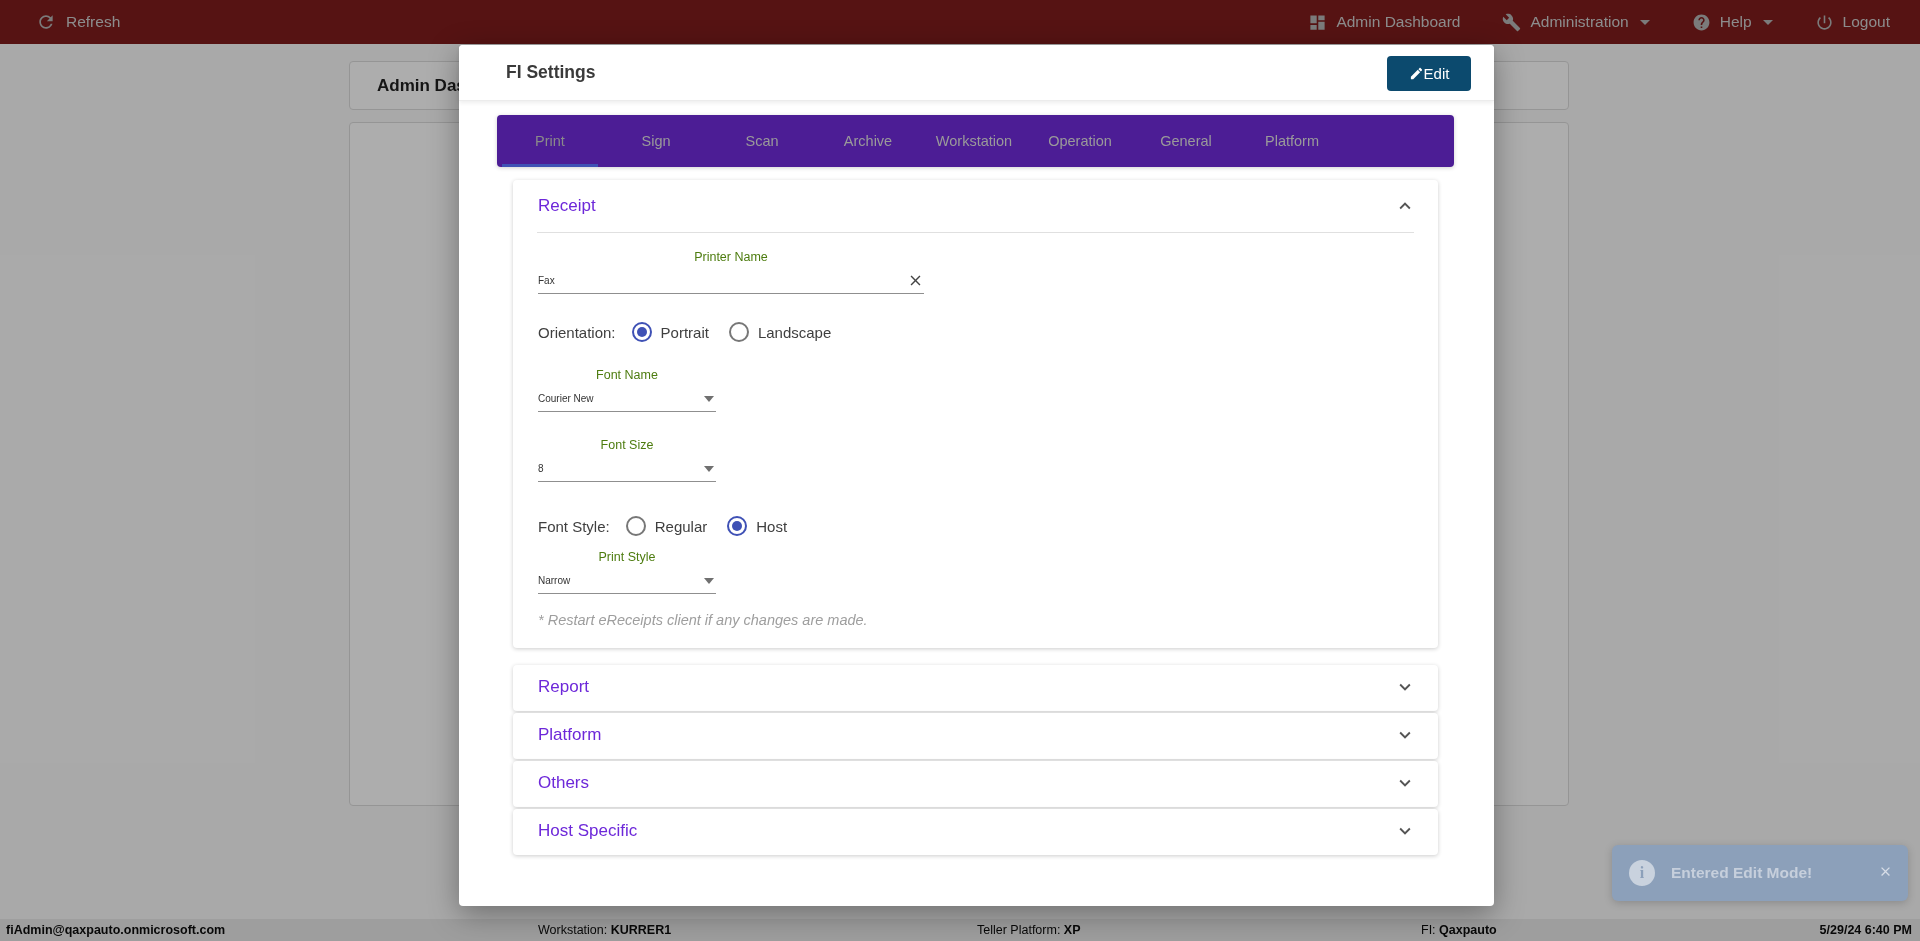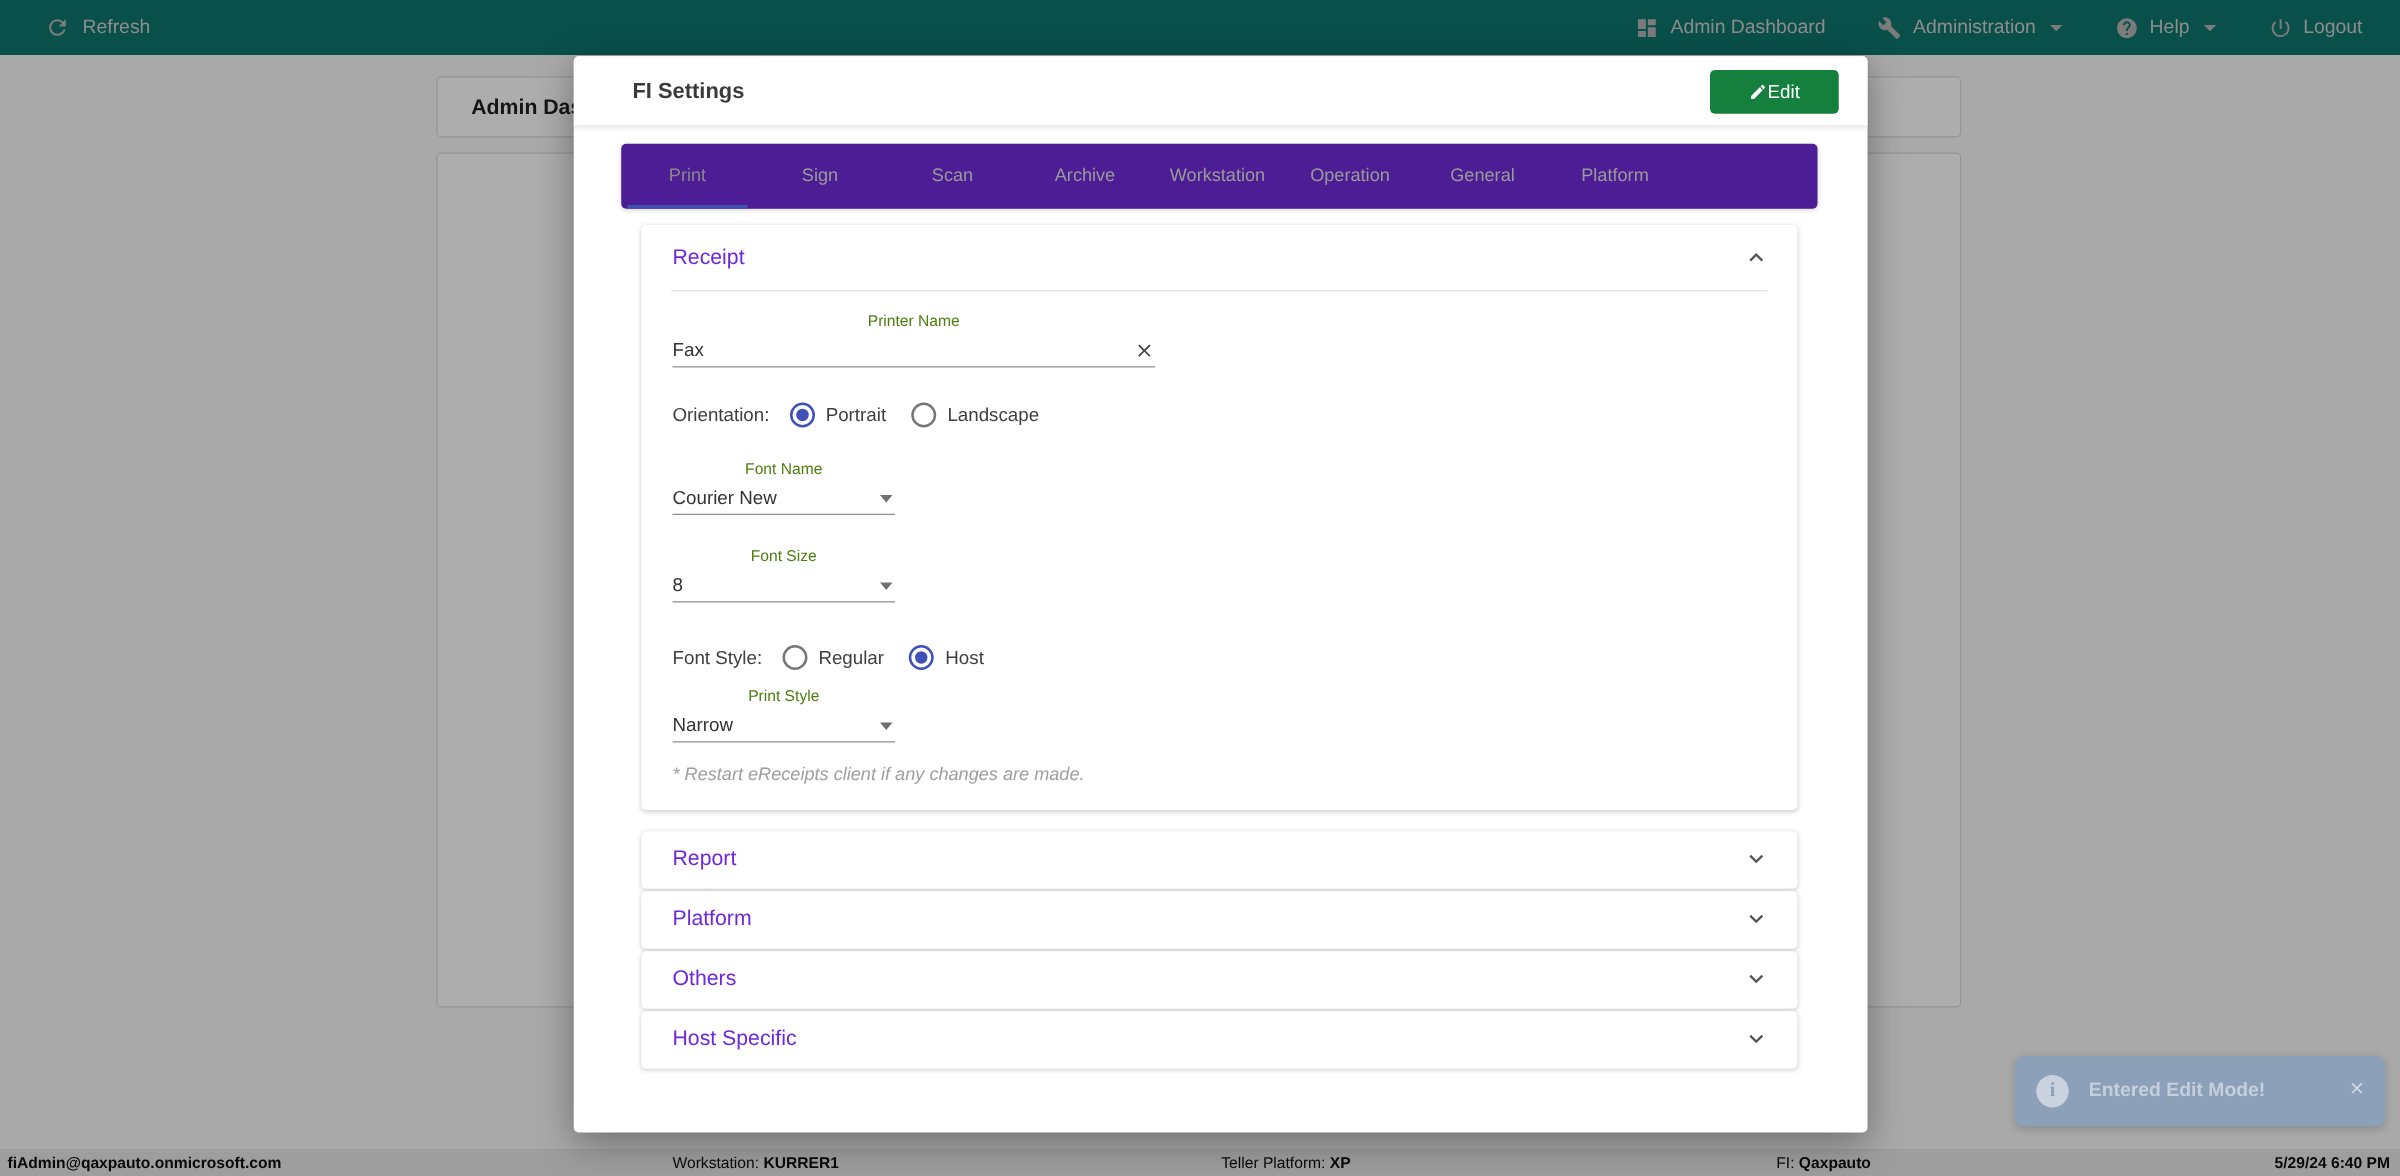--- a/index.html
+++ b/index.html
@@ -2,21 +2,21 @@
 <html><head>
 <meta charset="utf-8">
 <style>
   * { margin:0; padding:0; box-sizing:border-box; }
   html,body { background:#555; }
   .screen {
     position:relative; width:1920px; height:941px; overflow:hidden;
     font-family:"Liberation Sans", sans-serif; background:#fafafa;
   }
   
-  .topbar { position:absolute; left:0; top:0; width:1920px; height:44px; background:#0f766e; z-index:1; }
+  .topbar { position:absolute; left:0; top:0; width:1920px; height:44px; background:#7f1d1d; z-index:1; }
   .topbar .left-group { position:absolute; left:36px; top:0; height:44px; display:flex; align-items:center; gap:10px; cursor:pointer; }
   .topbar .right-group { position:absolute; right:30px; top:0; height:44px; display:flex; align-items:center; gap:42px; }
   .nav-item { display:flex; align-items:center; gap:9px; color:#cfcfcf; font-size:15.5px; cursor:pointer; }
   .nav-item svg { fill:#b5b5b5; }
   .caret { width:0; height:0; border-left:5px solid transparent; border-right:5px solid transparent; border-top:5px solid #b5b5b5; margin-left:2px; }
   
   .page { position:absolute; left:0; top:44px; width:1920px; height:878px; background:#fafafa; z-index:1; }
   .page-strip { position:absolute; left:349px; top:17px; width:1220px; height:49px; background:#fff; border:1px solid #dcdcdc; border-radius:4px; display:flex; align-items:center; }
   .page-strip span { font-size:17px; font-weight:bold; color:#1f1f1f; margin-left:27px; white-space:nowrap; }
   .page-card { position:absolute; left:349px; top:78px; width:1220px; height:684px; background:#fff; border:1px solid #dcdcdc; border-radius:4px; }
@@ -34,39 +34,39 @@
   
   .toast { position:absolute; left:1612px; top:845px; width:296px; height:56px; background:#8ca0ba; border-radius:6px; z-index:15; display:flex; align-items:center; box-shadow:0 2px 8px rgba(0,0,0,0.18); }
   .toast-icon { width:26px; height:26px; border-radius:50%; background:#c9d2de; color:#8ca0ba; font-weight:bold; font-size:16px; display:flex; align-items:center; justify-content:center; margin-left:17px; font-family:"Liberation Serif", serif; }
   .toast-text { color:#c6cfdc; font-size:15.5px; font-weight:bold; margin-left:16px; flex:1; }
   .toast-close { color:#d7dde7; font-weight:bold; margin-right:15px; cursor:pointer; }
   .toast-close svg { fill:#d7dde7; }
   
   .modal { position:absolute; left:443px; top:45px; width:1035px; height:861px; background:#fff; border-radius:4px; box-shadow:0 8px 30px rgba(0,0,0,0.35); z-index:20;margin-left:16px; }
   .modal-header { position:absolute; left:0; top:0; width:100%; height:56px; border-bottom:1px solid #ececec; box-shadow:0 2px 4px rgba(0,0,0,0.07); border-radius:4px 4px 0 0; background:#fff; }
   .modal-title { position:absolute; left:47px; top:17px; font-size:17.5px; font-weight:600; color:#3a3a3a; }
-  .edit-btn { position:absolute; right:23px; top:11px; width:103px; height:35px; background:#15803d; border:none; border-radius:4px; color:#fff; font-size:15px; font-family:inherit; display:flex; align-items:center; justify-content:center; cursor:pointer; }
+  .edit-btn { position:absolute; right:23px; top:11px; width:84px; height:35px; background:#0c4a6e; border:none; border-radius:4px; color:#fff; font-size:15px; font-family:inherit; display:flex; align-items:center; justify-content:center; cursor:pointer; }
   .edit-btn svg { fill:#fff; }
   
   .tabs-card { position:absolute; left:38px; top:70px; width:957px; height:52px; background:#4c1d95; border-radius:4px; box-shadow:0 1px 4px rgba(0,0,0,0.18); display:flex; overflow:hidden; }
   .tab { position:relative; width:106px; height:52px; display:flex; align-items:center; justify-content:center; font-size:14.5px; color:#9a9a9a; cursor:pointer; }
   .tab.active { color:#8a8a8a; }
   .tab.active .indicator { position:absolute; left:5px; right:5px; bottom:0; height:3px; background:#3f51b5; }
   
   .panel { position:absolute; left:54px; width:925px; background:#fff; border-radius:4px; box-shadow:0 1px 4px rgba(0,0,0,0.2); }
   .receipt-card { top:135px; height:468px; }
   .panel-header { position:absolute; left:0; top:0; width:100%; height:52px; cursor:pointer; }
   .panel-title { position:absolute; left:25px; top:16px; font-size:17px; color:#6d28d9; }
   .panel-chevron { position:absolute; right:22px; top:15px; }
   .panel-chevron svg { fill:#555; }
   .receipt-divider { position:absolute; left:24px; right:24px; top:52px; border-top:1px solid #e0e0e0; }
   .field { position:absolute; left:25px; }
   .field-label { font-size:12.5px; color:#4d7c0f;text-align:center; }
   .field-row { display:flex; align-items:center; justify-content:space-between; height:26px; margin-top:4px; border-bottom:1px solid #8f8f8f; }
-  .field-value { font-size:15px; color:#333; }
+  .field-value { font-size:10px; color:#333; }
   .clear-x { cursor:pointer; display:flex; align-items:center; }
   .clear-x svg { fill:#444; }
   .sel-caret { width:0; height:0; border-left:5px solid transparent; border-right:5px solid transparent; border-top:6px solid #707070; margin-right:2px; }
   .radio-row { position:absolute; left:25px; display:flex; align-items:center; }
   .radio-row .row-label { font-size:15px; color:#3f3f3f; margin-right:16px; }
   .radio-opt { display:flex; align-items:center; gap:9px; margin-right:20px; cursor:pointer; }
   .radio { width:20px; height:20px; border:2px solid #777; border-radius:50%; display:flex; align-items:center; justify-content:center; }
   .radio.selected { border-color:#3f51b5; }
   .radio .dot { width:10px; height:10px; border-radius:50%; background:transparent; }
   .radio.selected .dot { background:#3f51b5; }

